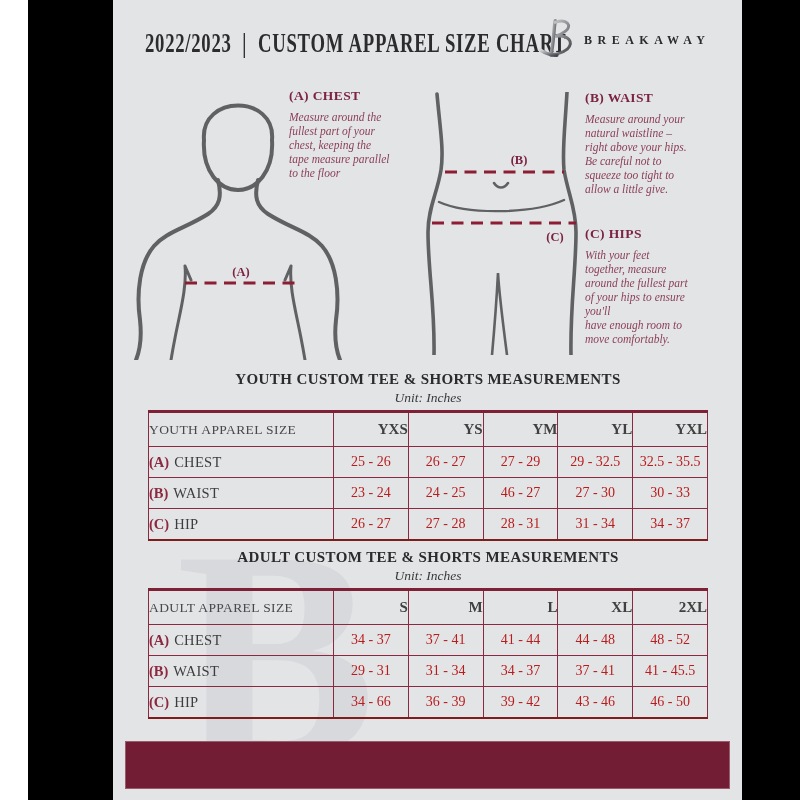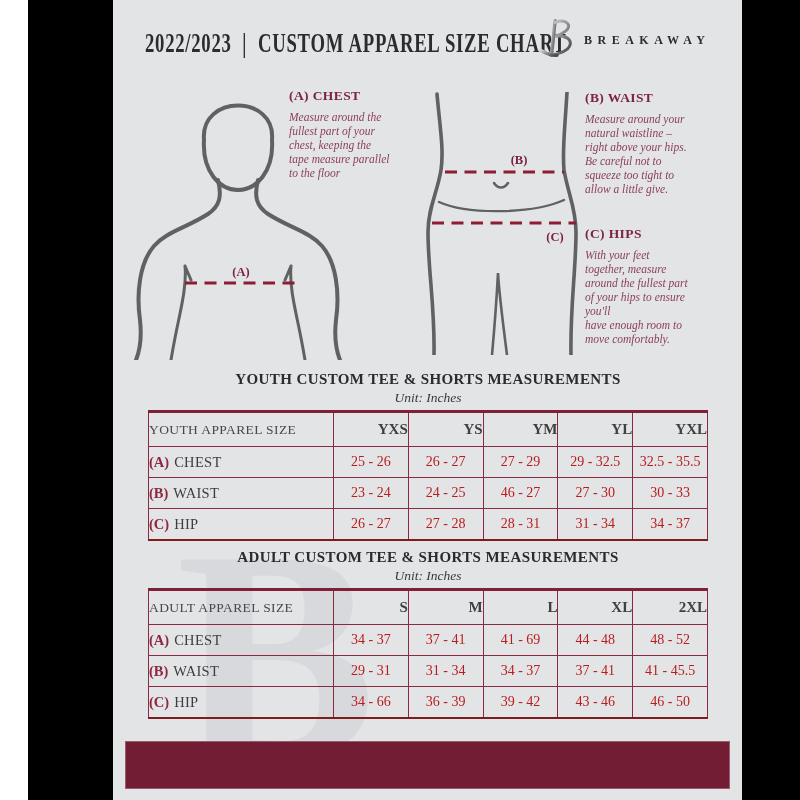--- a/index.html
+++ b/index.html
@@ -223,21 +223,21 @@
         <th class="size-h">S</th>
         <th class="size-h">M</th>
         <th class="size-h">L</th>
         <th class="size-h">XL</th>
         <th class="size-h">2XL</th>
       </tr>
       <tr>
         <td class="lbl"><span class="k">(A)</span><span class="nm">CHEST</span></td>
         <td class="val">34 - 37</td>
         <td class="val">37 - 41</td>
-        <td class="val">41 - 69</td>
+        <td class="val">41 - 44</td>
         <td class="val">44 - 48</td>
         <td class="val">48 - 52</td>
       </tr>
       <tr>
         <td class="lbl"><span class="k">(B)</span><span class="nm">WAIST</span></td>
         <td class="val">29 - 31</td>
         <td class="val">31 - 34</td>
         <td class="val">34 - 37</td>
         <td class="val">37 - 41</td>
         <td class="val">41 - 45.5</td>

